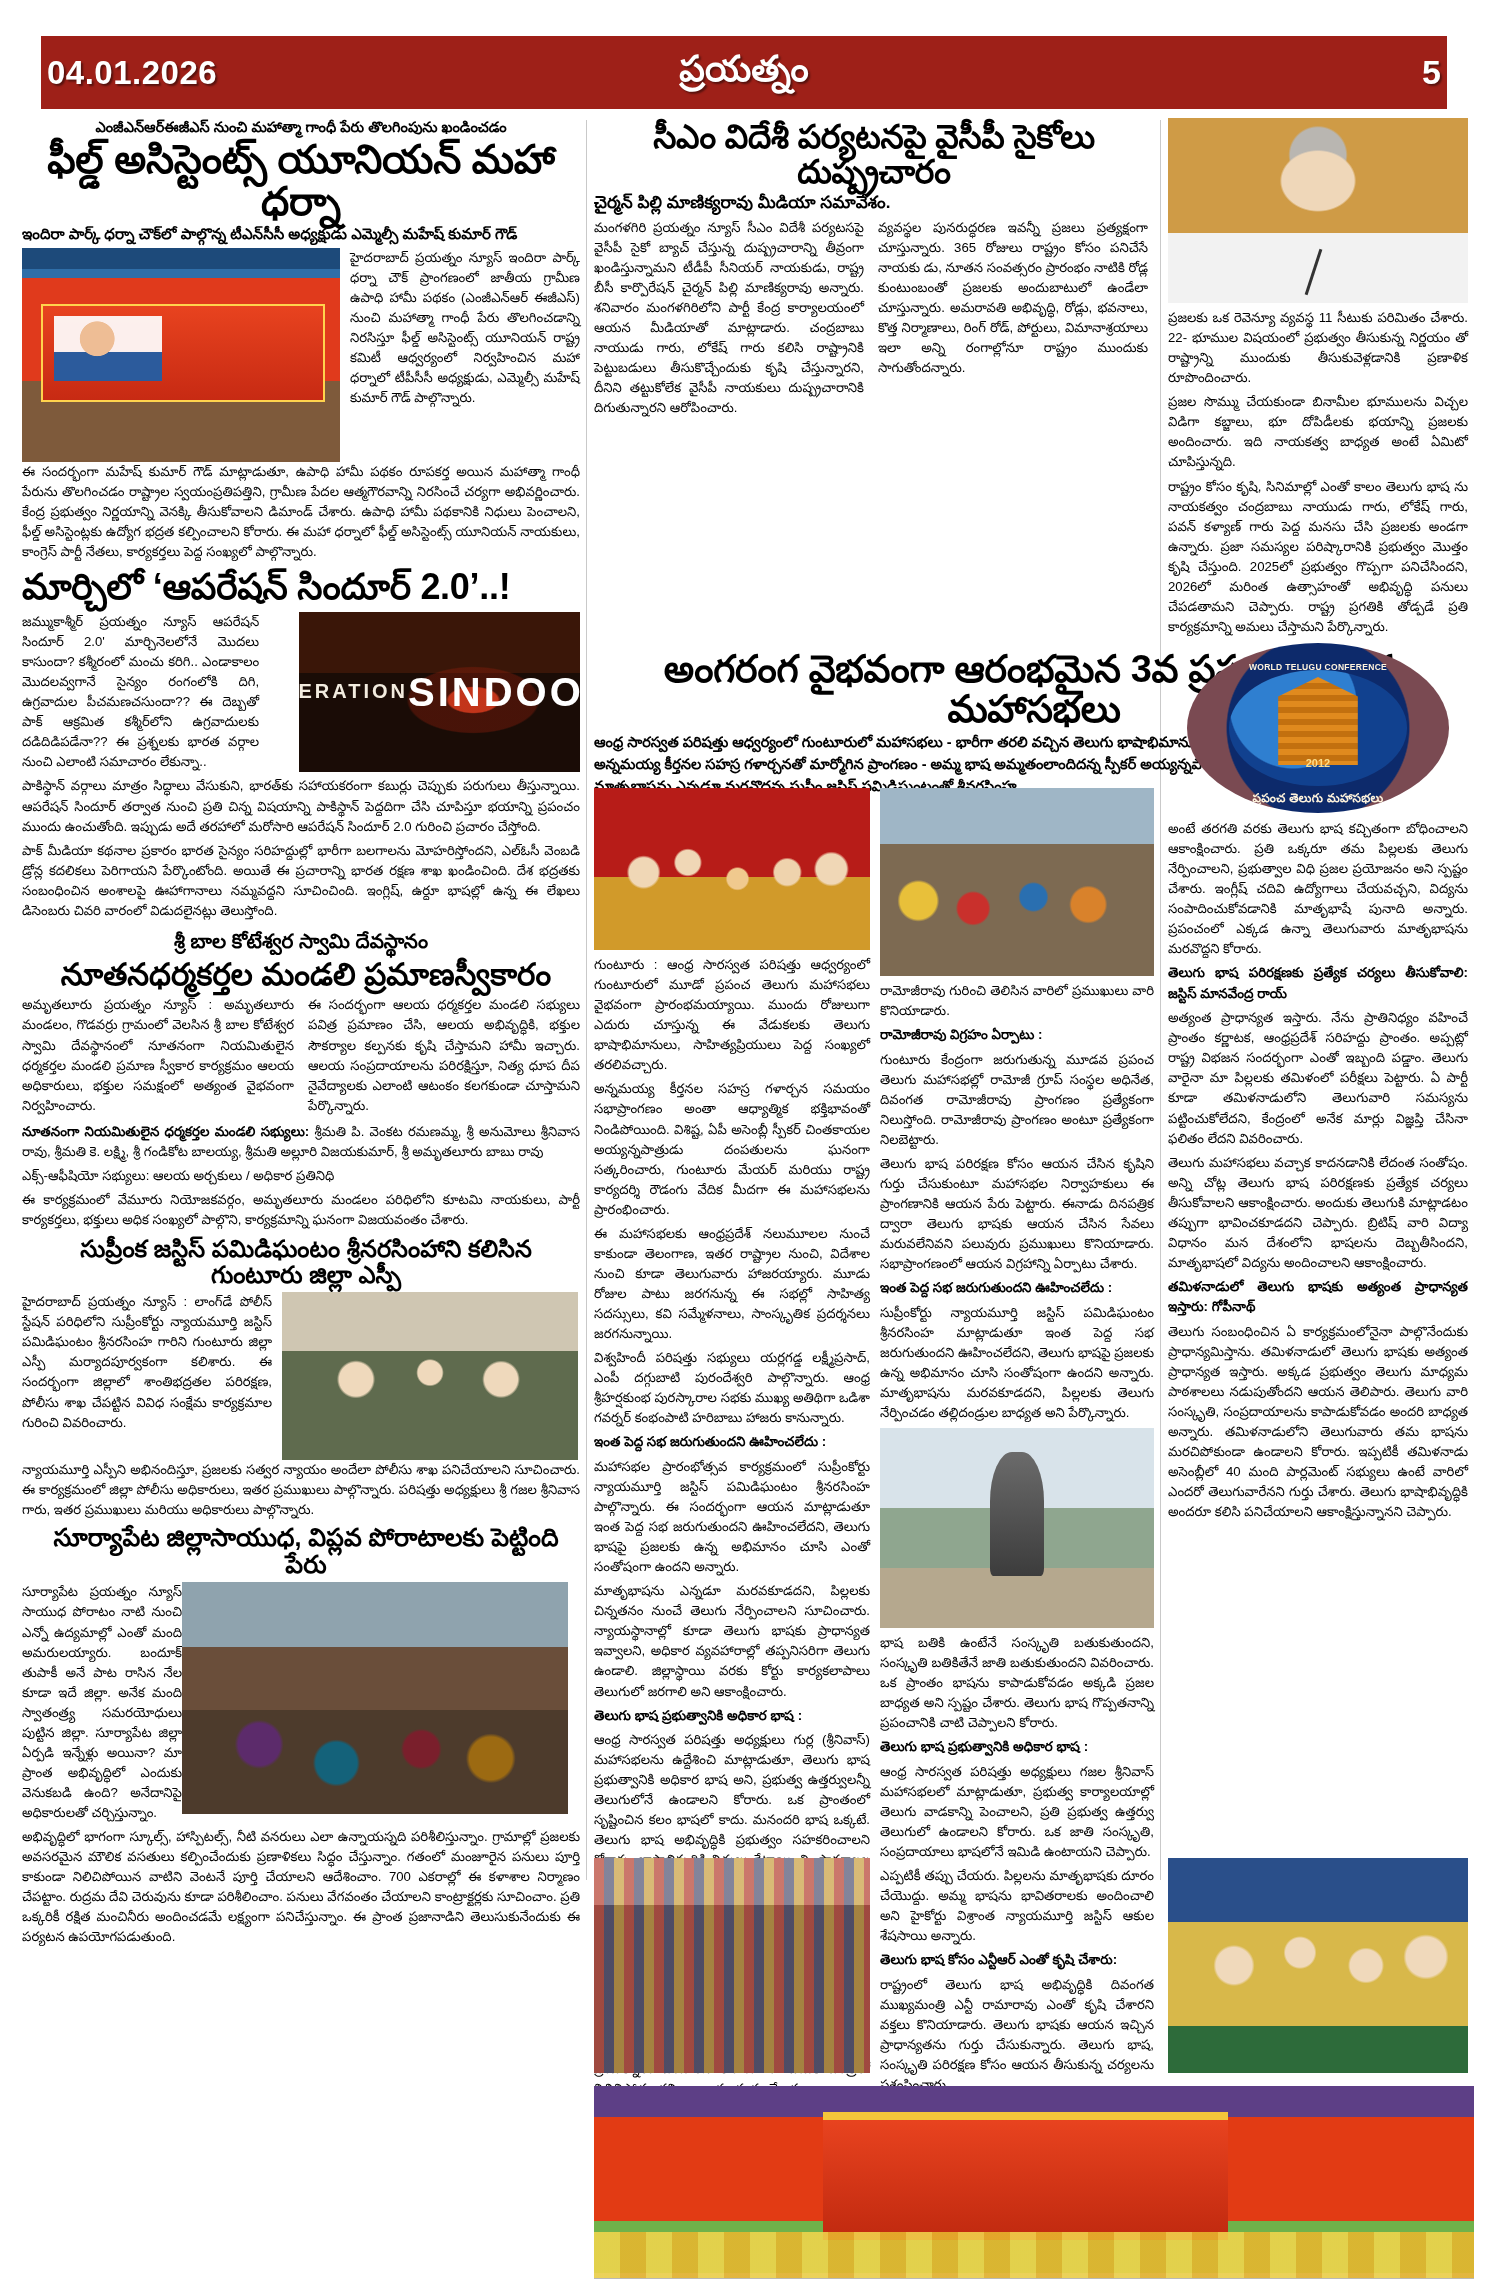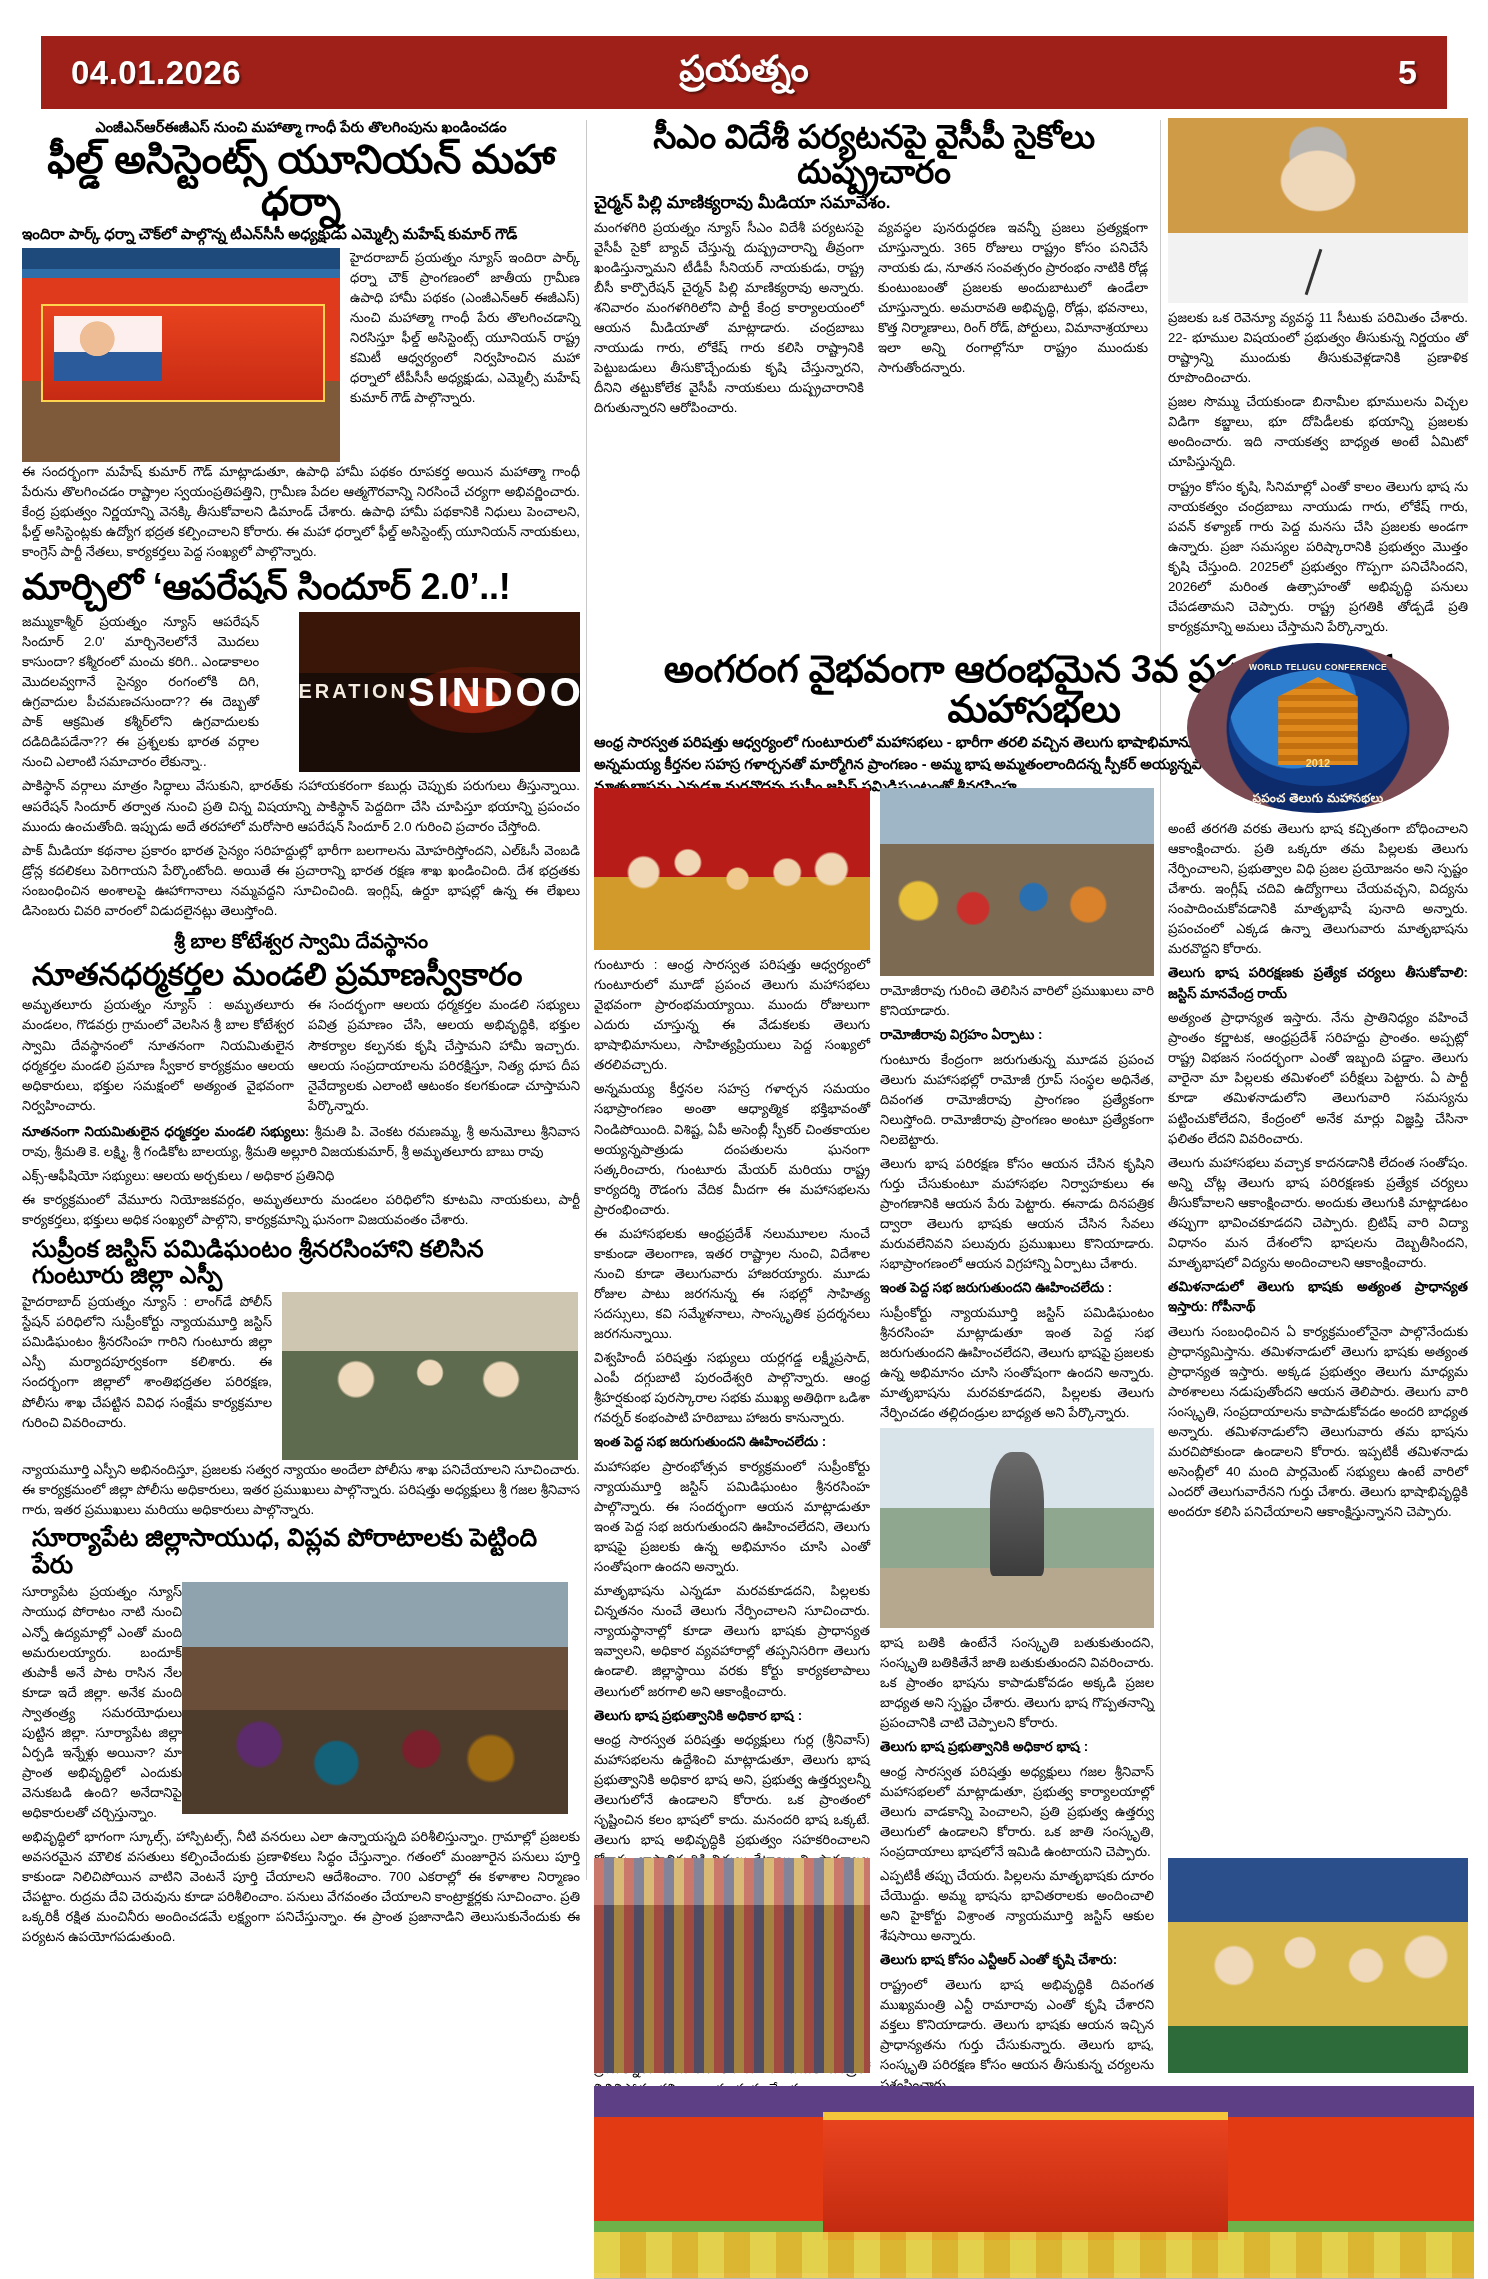--- a/index.html
+++ b/index.html
@@ -11,21 +11,21 @@
     color:#000;
     overflow:hidden;
     position:relative;
   }
 
   
   .masthead {
     position:absolute; left:41px; top:36px; width:1406px; height:73px;
     background:#9e2018;
     display:flex; align-items:center; justify-content:space-between;
-    padding:0 30px;
+    padding:0 6px;
   }
   .masthead .date {
     color:#fff; font-size:33px; font-weight:bold; letter-spacing:.5px;
     text-shadow:2px 2px 2px rgba(0,0,0,.45);
   }
   .masthead .title {
     color:#fff; font-size:36px; font-weight:bold;
     text-shadow:2px 2px 2px rgba(0,0,0,.45);
     position:absolute; left:0; right:0; text-align:center;
   }
@@ -47,21 +47,21 @@
   
   .kicker {
     font-size:14.5px; text-align:center; line-height:1.25; font-weight:600;
     margin:0 0 2px 0;
   }
   .hl1 {
     font-size:40px; font-weight:bold; text-align:center; line-height:1.05;
     margin:2px 0 3px 0; letter-spacing:-.3px;
   }
   .hl2 {
-    font-size:31px; font-weight:bold; line-height:1.08;
+    font-size:31px; font-weight:bold; text-align:center; line-height:1.08;
     margin:4px 0 4px 10px;
   }
   .subhl {
     font-size:15px; font-weight:bold; text-align:left; line-height:1.25;
     margin:1px 0 4px 0;
   }
   .body {
     font-size:13.2px; line-height:1.52; text-align:justify; hyphens:auto;
     margin:0 0 4px 0;
   }

